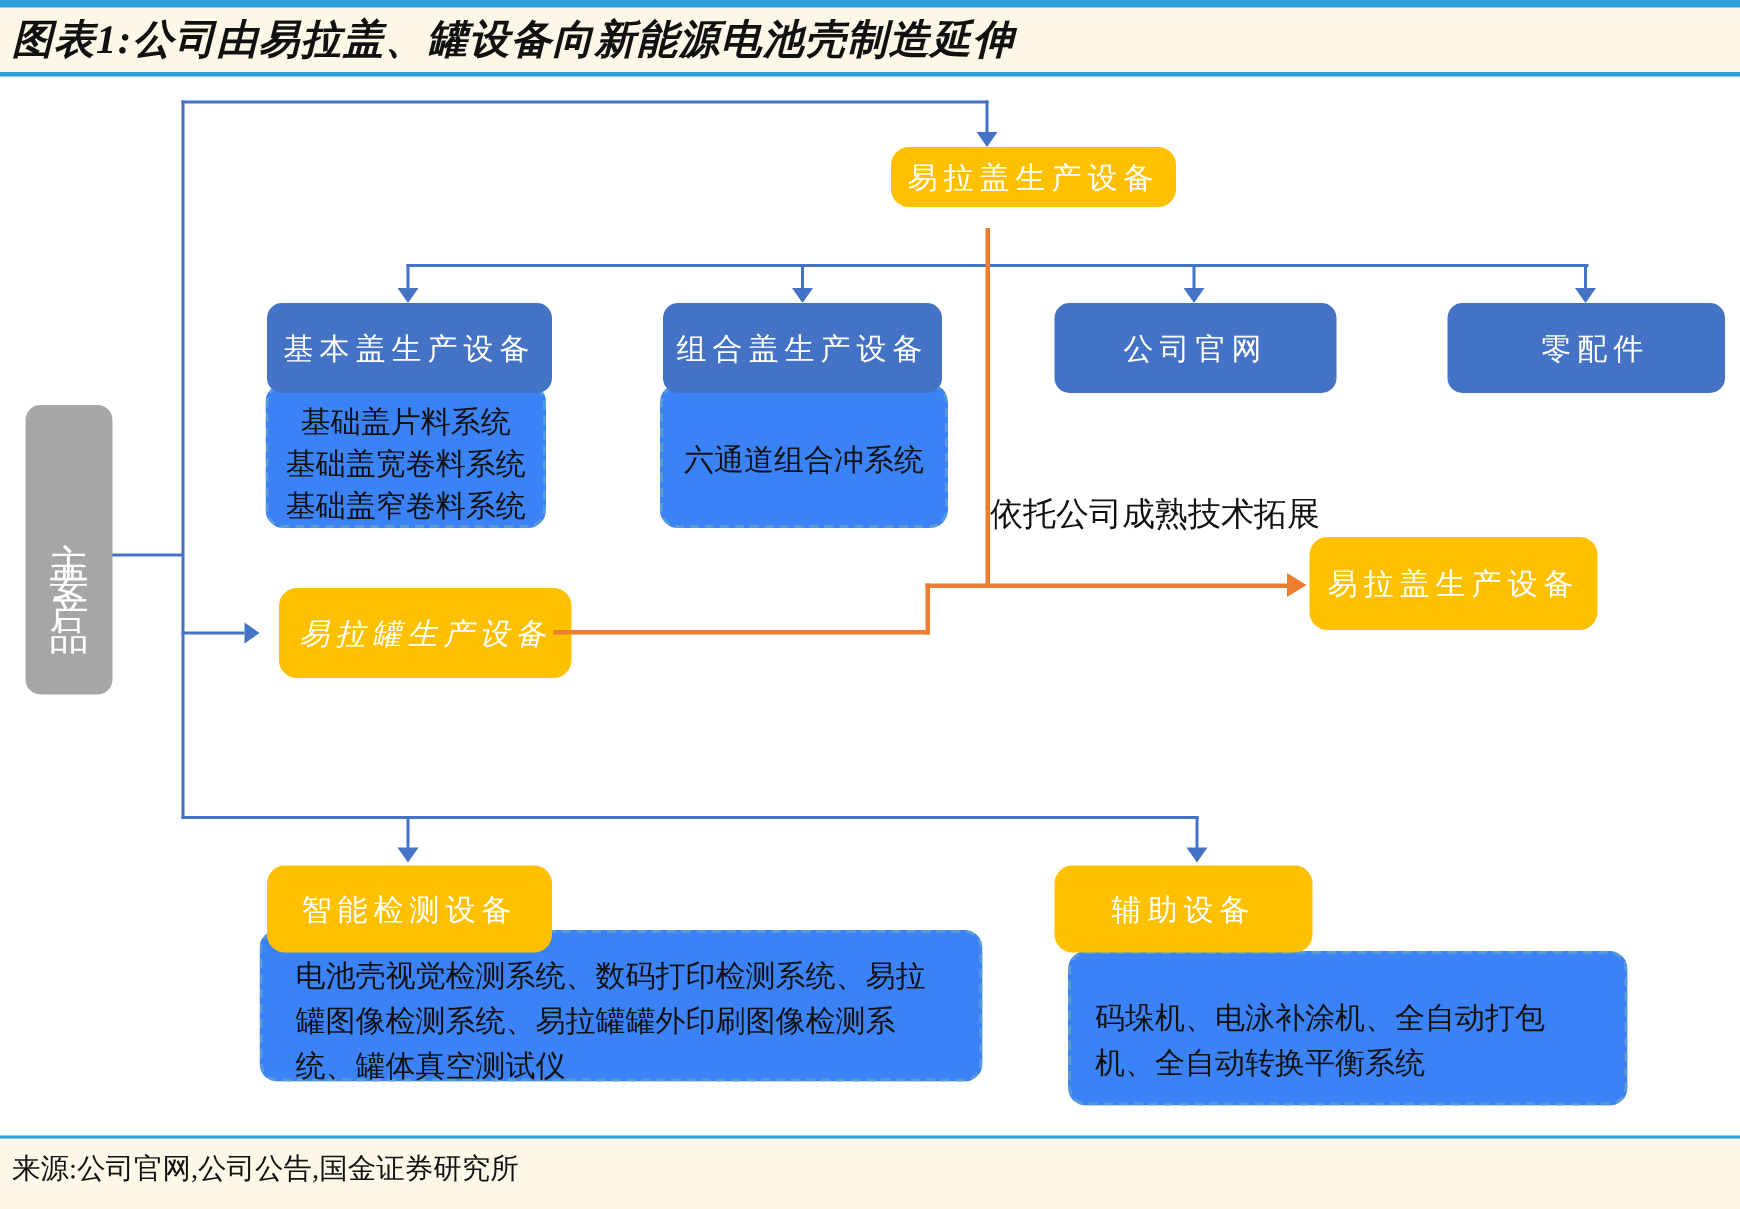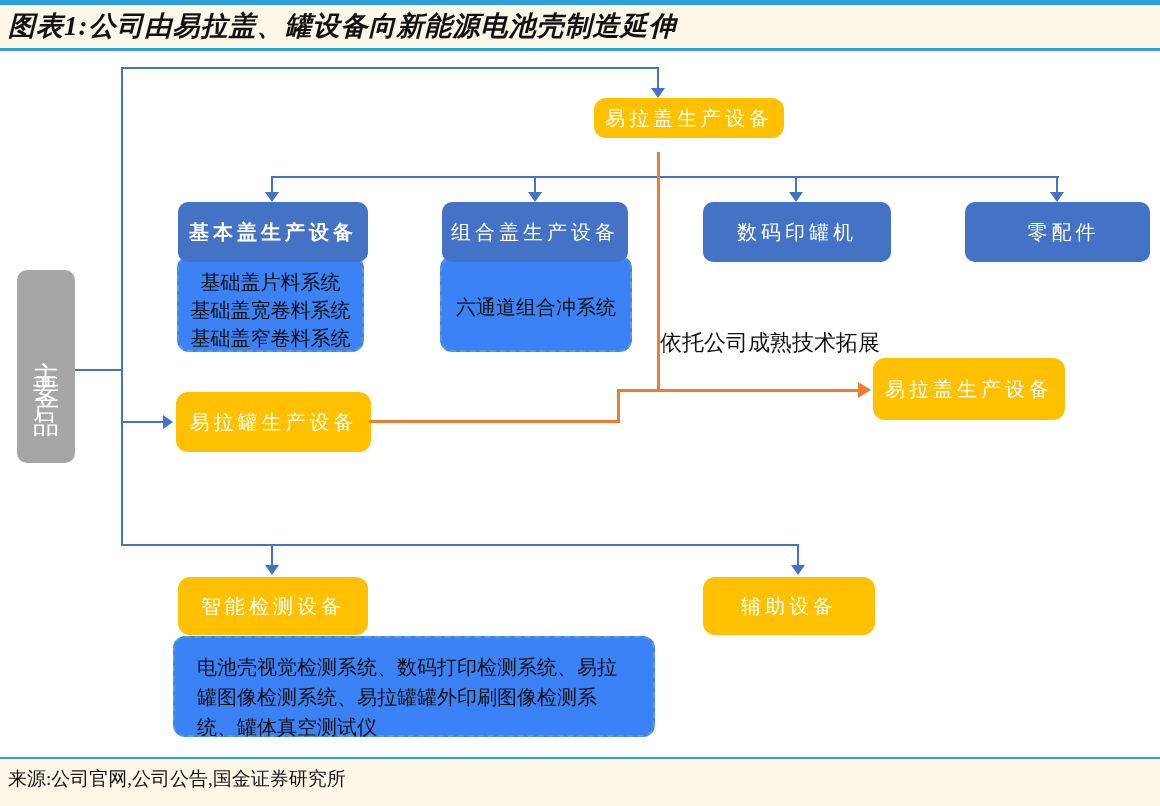--- a/index.html
+++ b/index.html
@@ -112,32 +112,33 @@
   <div class="oline" style="left:657px;top:152px;width:3px;height:239px;"></div>
   <div class="oline" style="left:369px;top:420px;width:251px;height:3px;"></div>
   <div class="oline" style="left:617px;top:389px;width:3px;height:34px;"></div>
   <div class="oline" style="left:617px;top:389px;width:241px;height:3px;"></div>
   <span class="arr arr-right-o" style="left:858px;top:382px;"></span>
 
   <div class="dashed pre" style="left:177px;top:256px;width:187px;height:96px;padding-top:10px;text-align:center;line-height:1.4;">基础盖片料系统
 基础盖宽卷料系统
 基础盖窄卷料系统</div>
   <div class="dashed center" style="left:440px;top:256px;width:192px;height:96px;padding-top:6px;">六通道组合冲系统</div>
-  <div class="dashed" style="left:173px;top:636px;width:482px;height:101px;padding:14px 22px 8px 22px;">电池壳视觉检测系统、数码打印检测系统、易拉罐图像检测系统、易拉罐罐外印刷图像检测系统、罐体真空测试仪</div>
+  <div class="dashed" style="left:173px;top:620px;width:482px;height:101px;padding:14px 22px 8px 22px;">电池壳视觉检测系统、数码打印检测系统、易拉罐图像检测系统、易拉罐罐外印刷图像检测系统、罐体真空测试仪</div>
+  <div class="dashed" style="left:712px;top:634px;width:373px;height:103px;padding:28px 16px 8px 16px;">码垛机、电泳补涂机、全自动打包机、全自动转换平衡系统</div>
 
   <div class="node node-gray vertical-label" style="left:17px;top:270px;width:58px;height:193px;">主要产品</div>
 
   <div class="node node-orange" style="left:565px;top:98px;width:190px;height:40px;margin-left:29px;">易拉盖生产设备</div>
 
-  <div class="node node-blue" style="left:178px;top:202px;width:190px;height:60px;font-weight:bold;">基本盖生产设备</div>
+  <div class="node node-blue" style="left:178px;top:202px;width:190px;height:60px;">基本盖生产设备</div>
   <div class="node node-blue" style="left:442px;top:202px;width:186px;height:60px;">组合盖生产设备</div>
-  <div class="node node-blue" style="left:703px;top:202px;width:188px;height:60px;">数码印罐机</div>
+  <div class="node node-blue" style="left:703px;top:202px;width:188px;height:60px;">公司官网</div>
   <div class="node node-blue" style="left:965px;top:202px;width:185px;height:60px;padding-left:12px;">零配件</div>
 
-  <div class="node node-orange" style="left:176px;top:392px;width:195px;height:60px;">易拉罐生产设备</div>
+  <div class="node node-orange" style="left:186px;top:392px;width:195px;height:60px;font-style:italic;">易拉罐生产设备</div>
 
   <div class="annotation">依托公司成熟技术拓展</div>
   <div class="node node-orange" style="left:873px;top:358px;width:192px;height:62px;">易拉盖生产设备</div>
 
   <div class="node node-orange" style="left:178px;top:577px;width:190px;height:58px;">智能检测设备</div>
   <div class="node node-orange" style="left:703px;top:577px;width:172px;height:58px;">辅助设备</div>
 
   <div class="src-rule"></div>
   <div class="source">来源:公司官网,公司公告,国金证券研究所</div>
 

